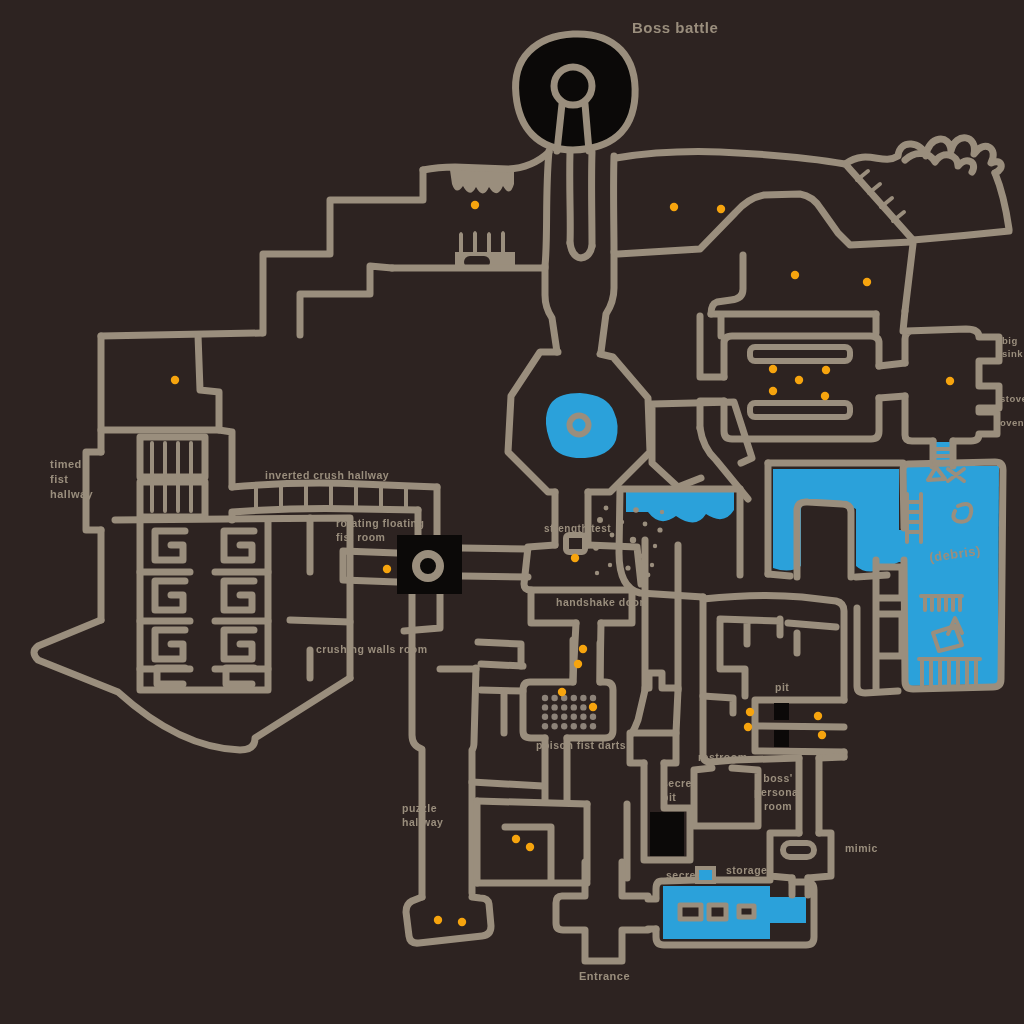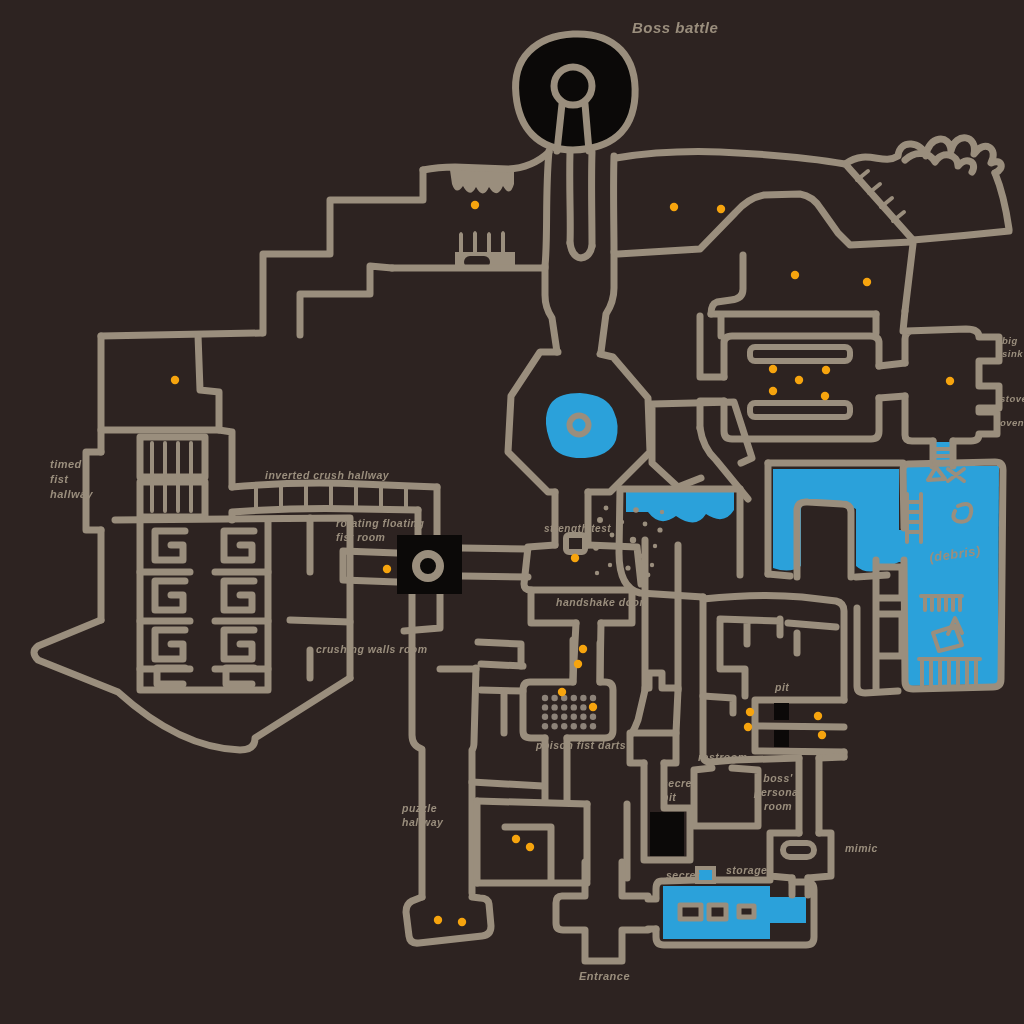--- a/index.html
+++ b/index.html
@@ -1,20 +1,20 @@
 <!DOCTYPE html>
 <html style="--bg: #2d2321; --wall: #9a8e7d; --water: #2ba1da; --black: #0b0908; --item: #f6a40e; --dart: #8d8379;"><head>
 <meta charset="utf-8">
 <style>
   :root{
     --bg:#2d2321; --wall:#9a8e7d; --water:#2ba1da; --black:#0b0908;
     --item:#f6a40e; --dart:#8d8379;
   }
   html,body{margin:0;padding:0;background:var(--bg);}
-  .stage{position:relative;width:1024px;height:1024px;background:var(--bg);overflow:hidden;font-style:italic;}
+  .stage{position:relative;width:1024px;height:1024px;background:var(--bg);overflow:hidden;}
   svg{display:block;}
   .map-label{font-family:"Liberation Sans",sans-serif;font-weight:bold;fill:var(--wall);letter-spacing:.5px;}
   g.walls path{stroke:var(--wall);fill:none;stroke-width:7;stroke-linecap:round;stroke-linejoin:round;}
   g.thin path{stroke:var(--wall);fill:none;stroke-width:4;stroke-linecap:round;stroke-linejoin:round;}
   g.water path,g.water rect{fill:var(--water);stroke:none;}
   g.blackfill path,g.blackfill rect{fill:var(--black);stroke:none;}
   g.decorfill path{fill:var(--wall);stroke:none;}
   .ring{fill:none;stroke:var(--wall);}
   .slab{fill:var(--bg);stroke:var(--wall);stroke-width:5;stroke-linejoin:round;}
   .outline{fill:none;stroke:var(--wall);stroke-width:6;stroke-linejoin:round;}

